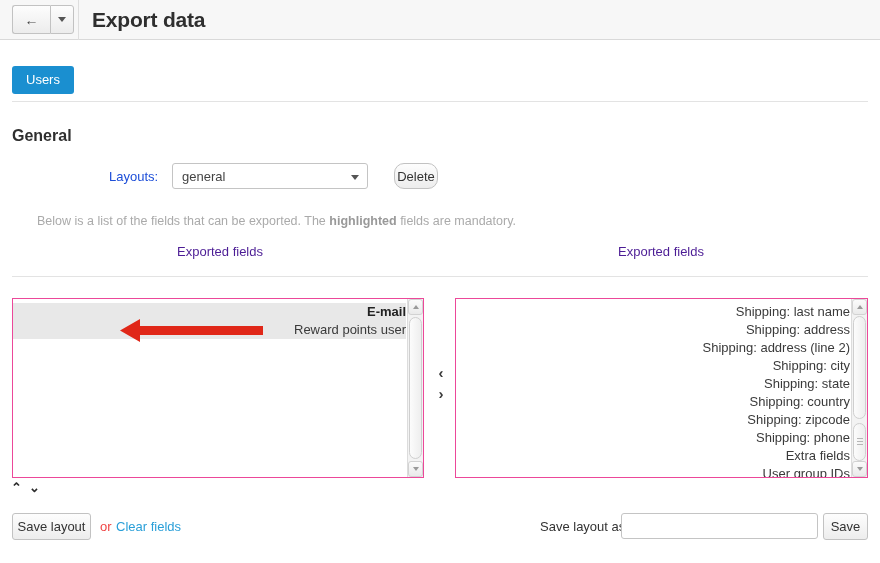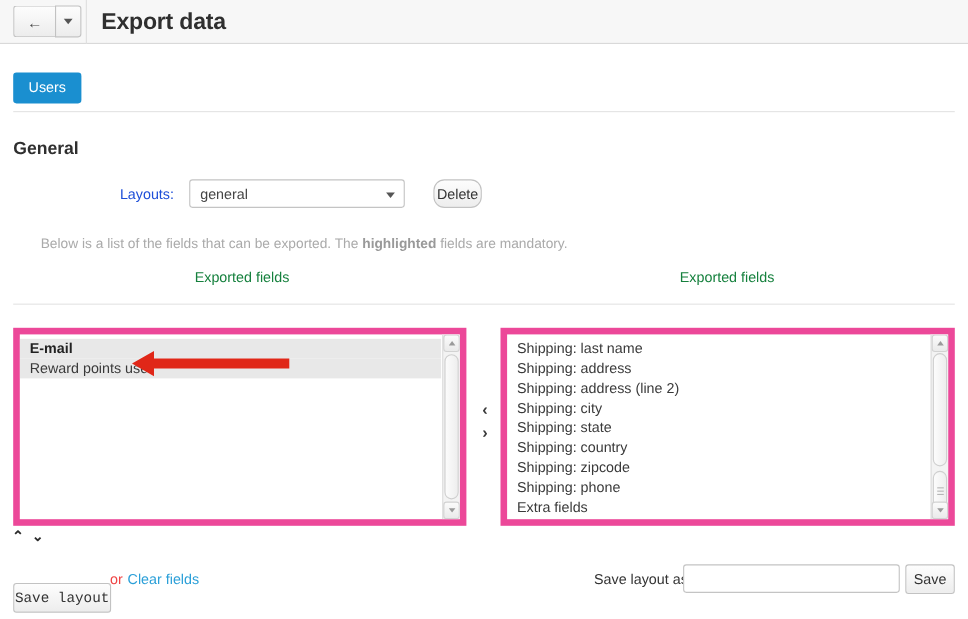--- a/index.html
+++ b/index.html
@@ -156,33 +156,34 @@
     color: #aaaaaa;
     margin-left: 25px;
   }
   .hint b { color: #999999; font-weight: bold; }
 
   
   .col-head {
     position: absolute;
     top: 244px;
     font-size: 13px;
-    color: #15803d;
+    color: #4c1d95;
   }
   .col-head-left  { left: 177px; }
   .col-head-right { left: 618px; }
 
   
   .listbox {
     position: absolute;
     top: 298px;
     height: 180px;
     background: #ffffff;
-    border: 6px solid #ec4899;
+    border: 1px solid #ec4899;
     overflow: hidden;
+    text-align: right;
   }
   .listbox-left  { left: 12px;  width: 412px; }
   .listbox-right { left: 455px; width: 413px; }
   .list-items {
     position: absolute;
     left: 0; top: 4px;
     right: 17px;
   }
   .list-item {
     font-size: 13px;
@@ -277,22 +278,22 @@
     font-size: 13px;
     font-weight: bold;
     color: #2c2c2c;
     cursor: pointer;
     line-height: 14px;
   }
 
   
   .save-layout-btn {
     position: absolute;
-    left: 12px; top: 530px;
-    width: 89px; height: 27px; font-family: Liberation Mono, monospace;
+    left: 12px; top: 513px;
+    width: 79px; height: 27px;
   }
   .or-text {
     position: absolute;
     left: 100px; top: 519px;
     font-size: 13px;
     color: #ef4444;
   }
   .clear-fields {
     position: absolute;
     left: 116px; top: 519px;

